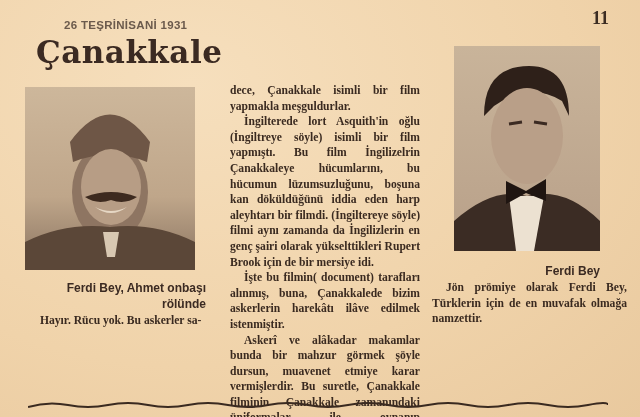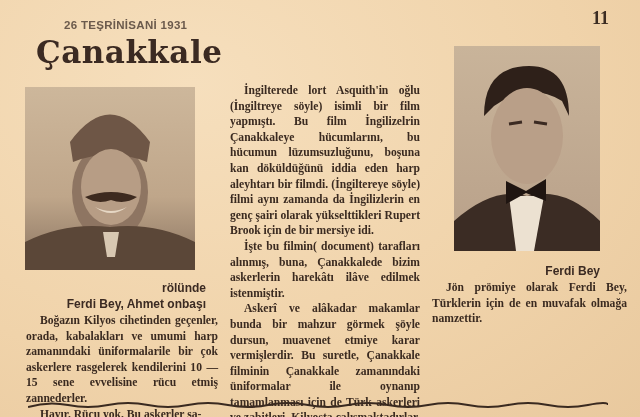--- a/index.html
+++ b/index.html
@@ -70,31 +70,31 @@
     <path d="M30 70 Q30 20 75 20 Q115 20 115 70 L108 55 Q75 35 40 60 Z" fill="#2e2019"></path>
     <ellipse cx="73" cy="90" rx="36" ry="48" fill="#b99f88"></ellipse>
     <path d="M55 78 L68 76 M80 76 L93 78" stroke="#3b2a22" stroke-width="3"></path>
     <path d="M0 205 L0 175 Q40 140 73 150 Q110 140 146 175 L146 205 Z" fill="#3b2c24"></path>
     <path d="M55 150 L90 150 L80 205 L62 205 Z" fill="#ece1d1"></path>
     <path d="M52 135 L72 145 L92 133 L92 155 L72 147 L52 158 Z" fill="#1f1511"></path>
   </svg>
 </div>
 
 <div class="abs caption cap1">
+  <div>Ferdi Bey, Ahmet onbaşı</div>
   <div>rölünde</div>
-  <div>Ferdi Bey, Ahmet onbaşı</div>
 </div>
 <div class="abs caption cap2">Ferdi Bey</div>
 
 <div class="abs col col1">
-  <p>Boğazın Kilyos cihetinden geçenler, orada, kabalakları ve umumi harp zamanındaki üniformalarile bir çok askerlere rasgelerek kendilerini 10 — 15 sene evvelisine rücu etmiş zannederler.</p>
   <p>Hayır. Rücu yok. Bu askerler sa-</p>
 </div>
 
 <div class="abs col col2">
+  <p class="noindent">dece, Çanakkale isimli bir film yapmakla meşguldurlar.</p>
   <p>İngilterede lort Asquith'in oğlu (İngiltreye söyle) isimli bir film yapmıştı. Bu film İngilizelrin Çanakkaleye hücumlarını, bu hücumun lüzumsuzluğunu, boşuna kan döküldüğünü iddia eden harp aleyhtarı bir filmdi. (İngiltereye söyle) filmi aynı zamanda da İngilizlerin en genç şairi olarak yükselttikleri Rupert Brook için de bir mersiye idi.</p>
   <p>İşte bu filmin( document) tarafları alınmış, buna, Çanakkalede bizim askerlerin harekâtı ilâve edilmek istenmiştir.</p>
   <p>Askerî ve alâkadar makamlar bunda bir mahzur görmek şöyle dursun, muavenet etmiye karar vermişlerdir. Bu suretle, Çanakkale filminin Çanakkale zamanındaki üniformalar ile oynanıp tamamlanması için de Türk askerleri ve zabitleri, Kilyosta çalışmaktadırlar. Filmi ya-</p>
 </div>
 
 <div class="abs col col3">
   <p>Jön prömiye olarak Ferdi Bey, Türklerin için de en muvafak olmağa namzettir.</p>
 </div>
 
 <svg class="abs wave" viewBox="0 0 580 10" preserveAspectRatio="none">

